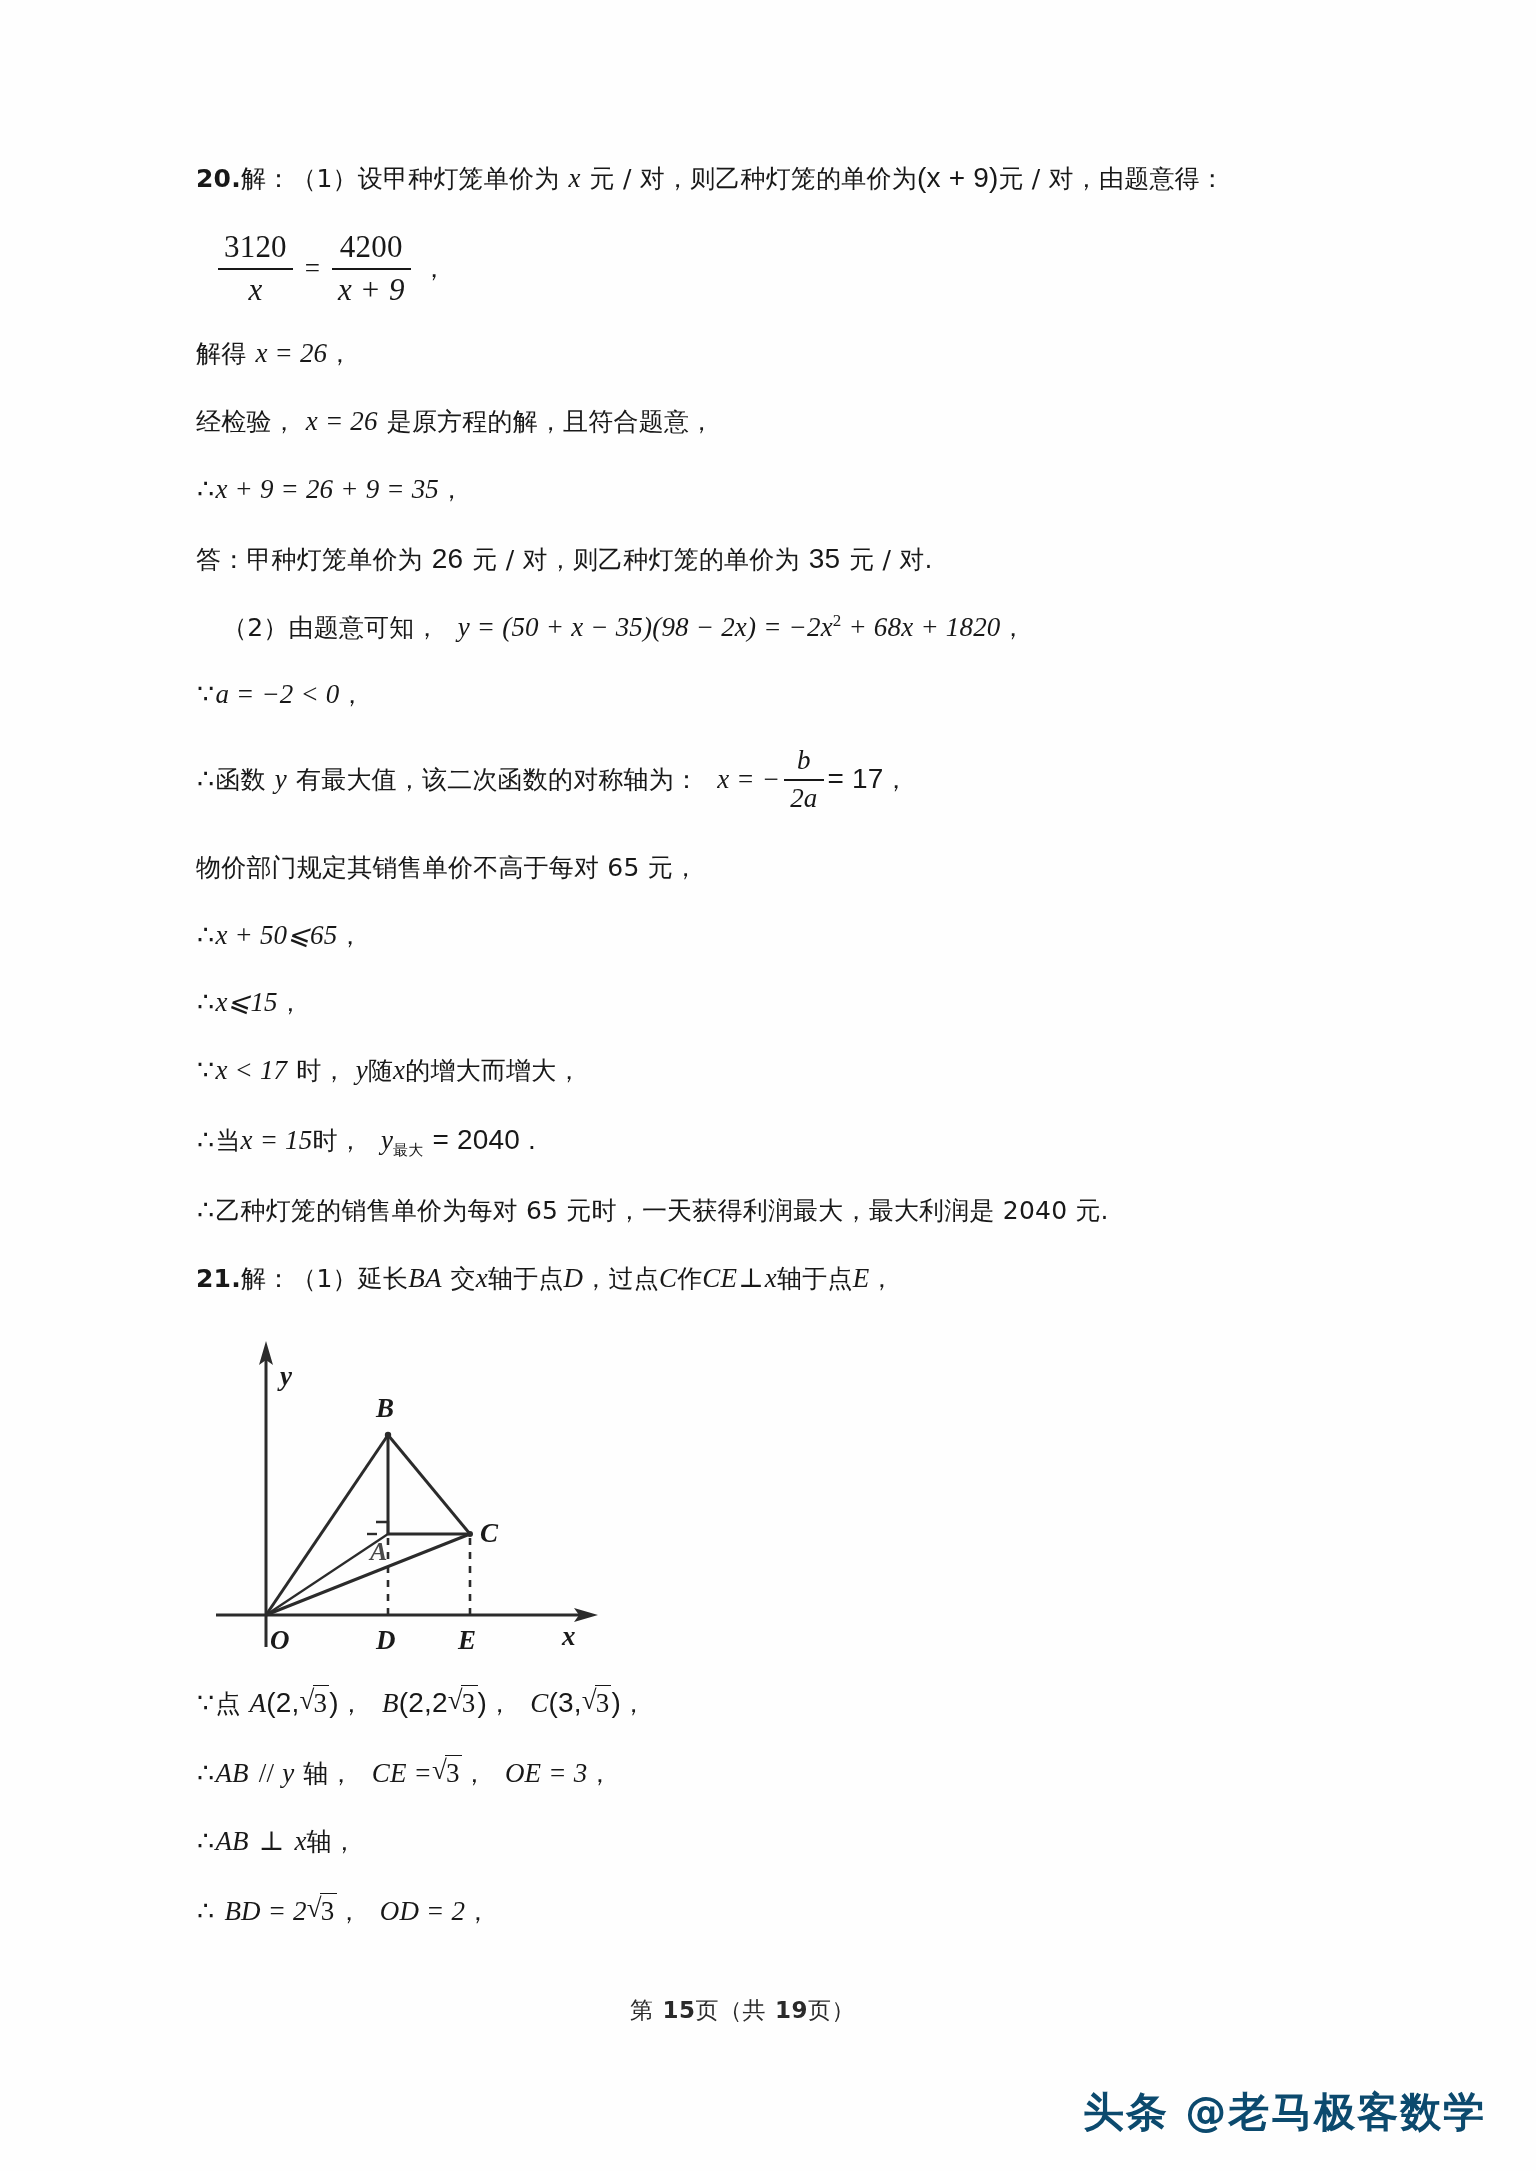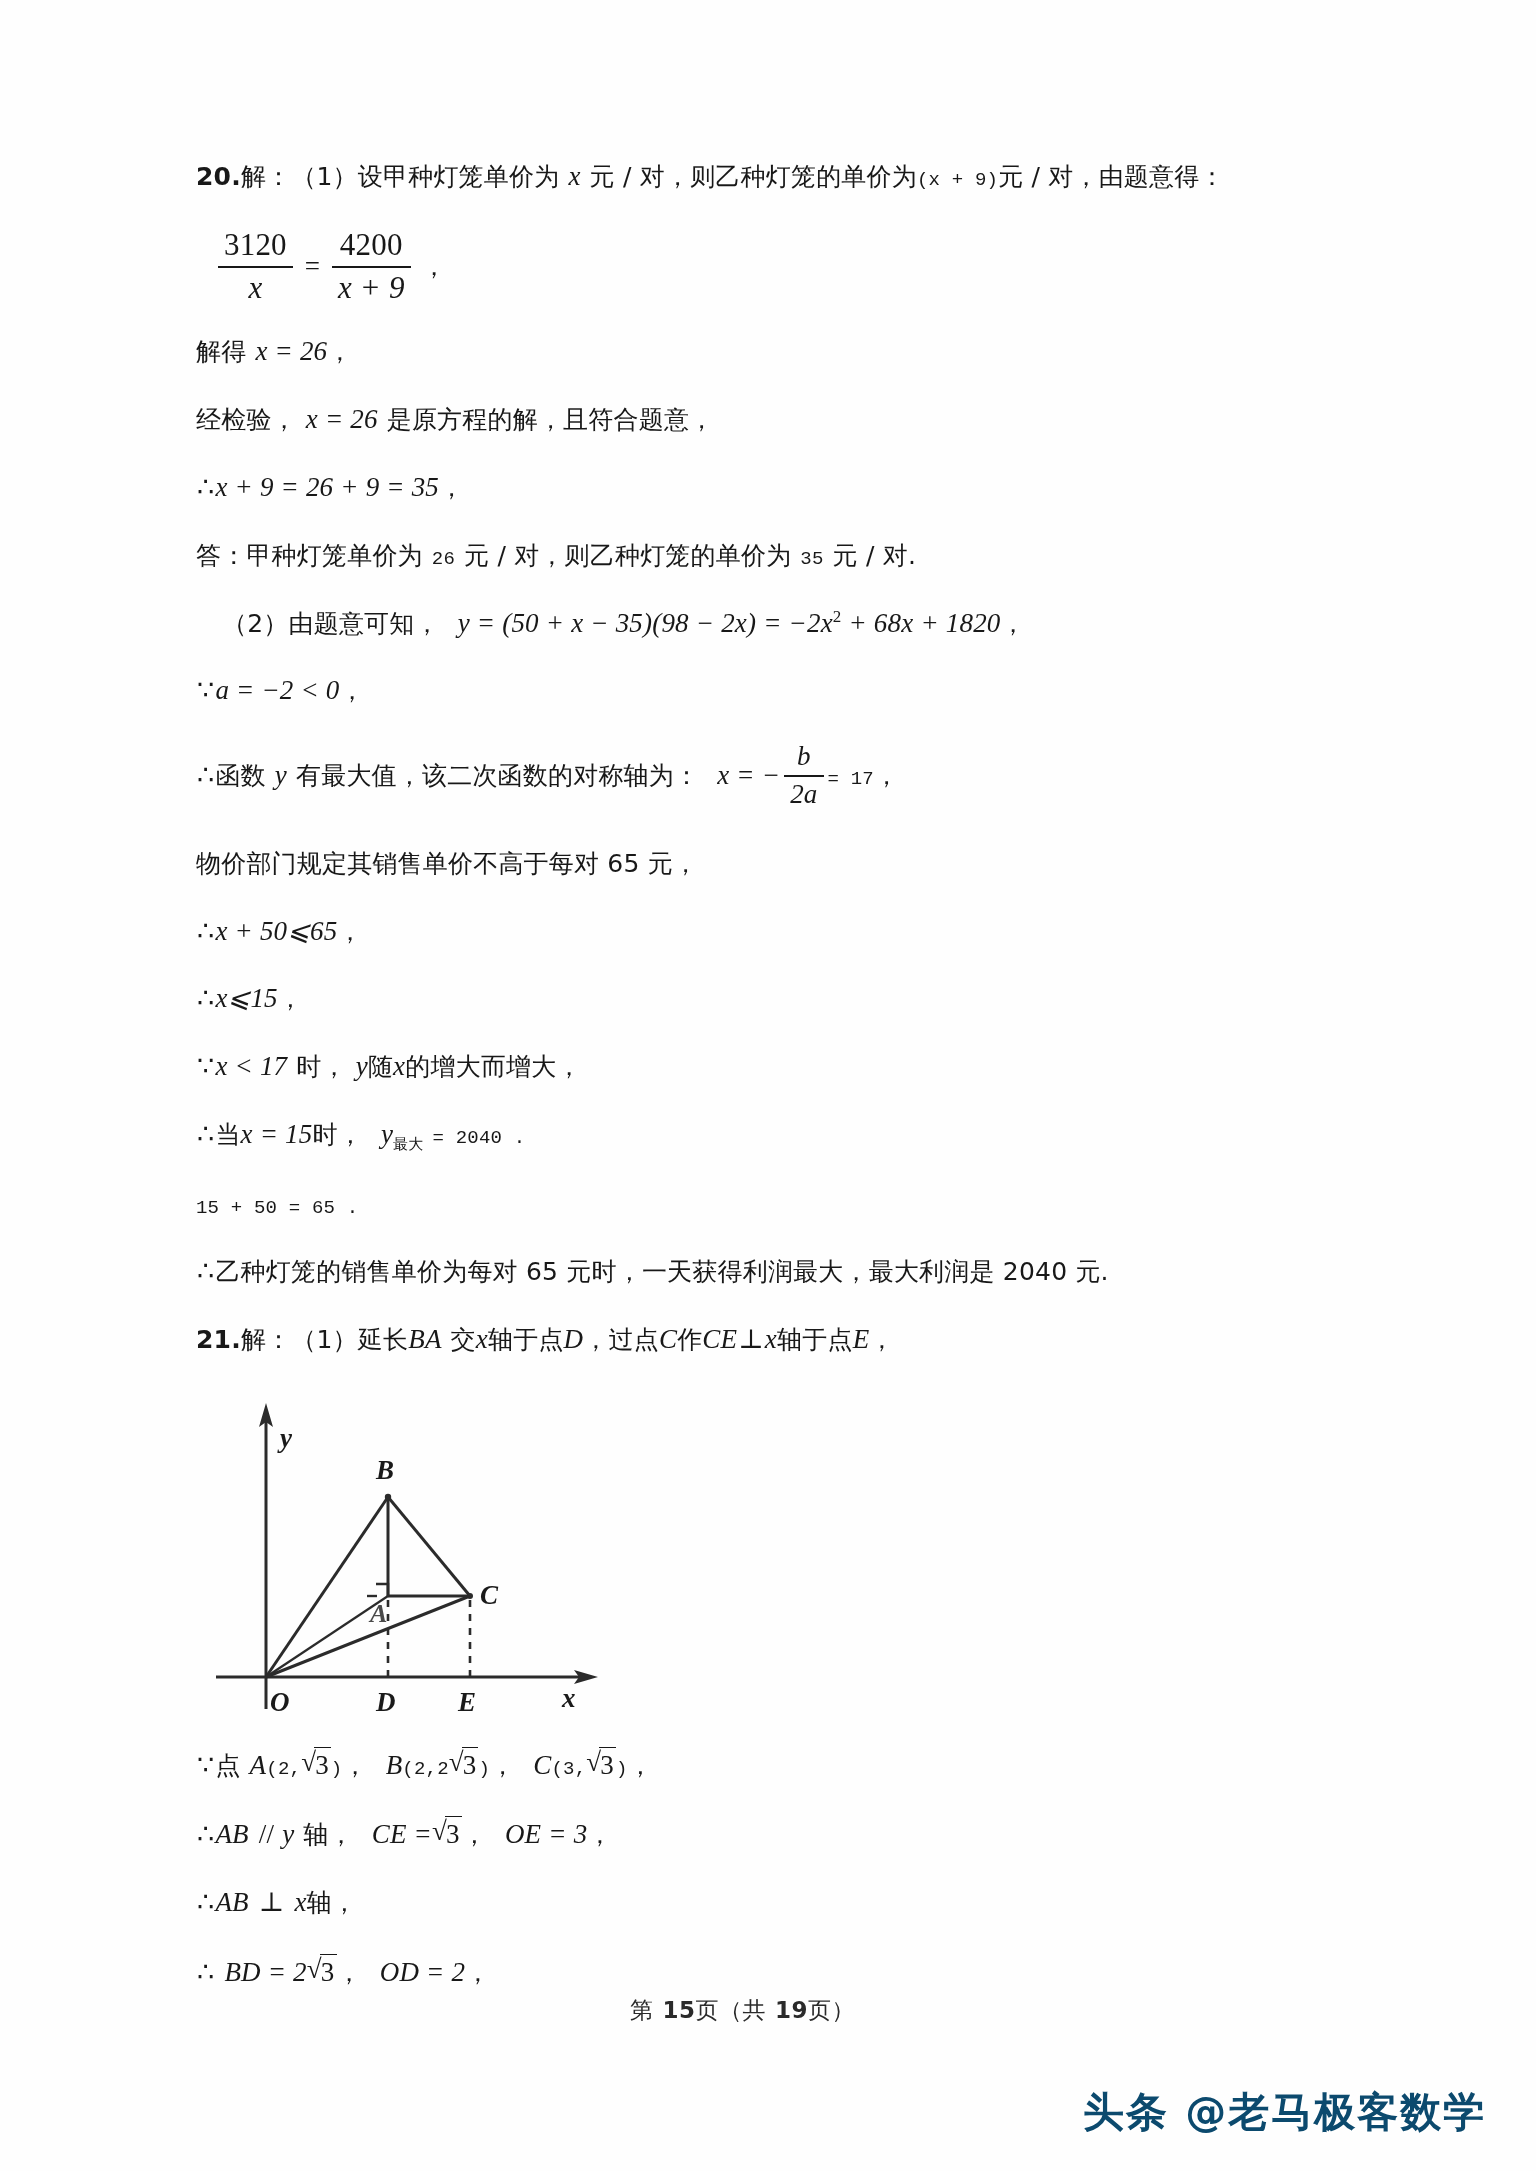--- a/index.html
+++ b/index.html
@@ -50,22 +50,22 @@
     font-family: "DejaVu Sans", "Liberation Sans", sans-serif;
     font-weight: bold;
     font-size: 25px;
   }
   .mi {
     font-style: italic;
     font-family: "Liberation Serif", "DejaVu Serif", serif;
     font-size: 27px;
   }
   .mn {
-    font-family: Liberation Mono, monospace;
-    font-size: 19px;
+    font-family: Liberation Sans, sans-serif;
+    font-size: 28px;
   }
   .op { font-family: "Liberation Serif","DejaVu Serif",serif; font-size: 27px; padding: 0 1px; }
   .sp { display: inline-block; width: 9px; }
   .spw { display: inline-block; width: 18px; }
   .sup { font-size: 17px; vertical-align: super; font-family: "Liberation Serif", serif; }
   .sub-cjk {
     font-size: 15px;
     vertical-align: sub;
     font-family: "DejaVu Sans", sans-serif;
   }
@@ -228,23 +228,20 @@
     </div>
 
     <div class="line">
       <span class="op">∵</span><span class="mi">x &lt; 17</span><span class="sp"></span><span class="cjk">时，</span><span class="sp"></span><span class="mi">y</span><span class="cjk">随</span><span class="mi">x</span><span class="cjk">的增大而增大，</span>
     </div>
 
     <div class="line">
       <span class="op">∴</span><span class="cjk">当</span><span class="mi">x = 15</span><span class="cjk">时，</span><span class="spw"></span><span class="mi">y</span><span class="sub-cjk">最大</span><span class="sp"></span><span class="mn">= 2040 .</span>
     </div>
 
-    <div class="line">
-      <span class="mn">15 + 50 = 65 .</span>
-    </div>
 
     <div class="line">
       <span class="op">∴</span><span class="cjk">乙种灯笼的销售单价为每对 65 元时，一天获得利润最大，最大利润是 2040 元.</span>
     </div>
 
     <div class="line">
       <span class="num-head">21.</span><span class="cjk">解：</span><span class="cjk">（1）</span><span class="cjk">延长</span><span class="mi">BA</span><span class="sp"></span><span class="cjk">交</span><span class="mi">x</span><span class="cjk">轴于点</span><span class="mi">D</span><span class="cjk">，过点</span><span class="mi">C</span><span class="cjk">作</span><span class="mi">CE</span><span class="op">⊥</span><span class="mi">x</span><span class="cjk">轴于点</span><span class="mi">E</span><span class="cjk">，</span>
     </div>
 
     <div class="figure-wrap">

